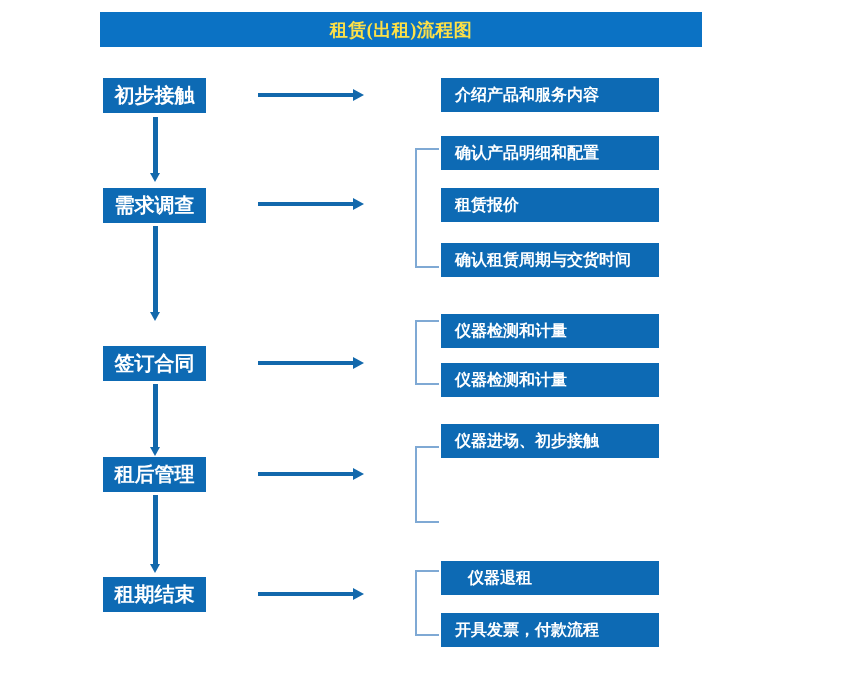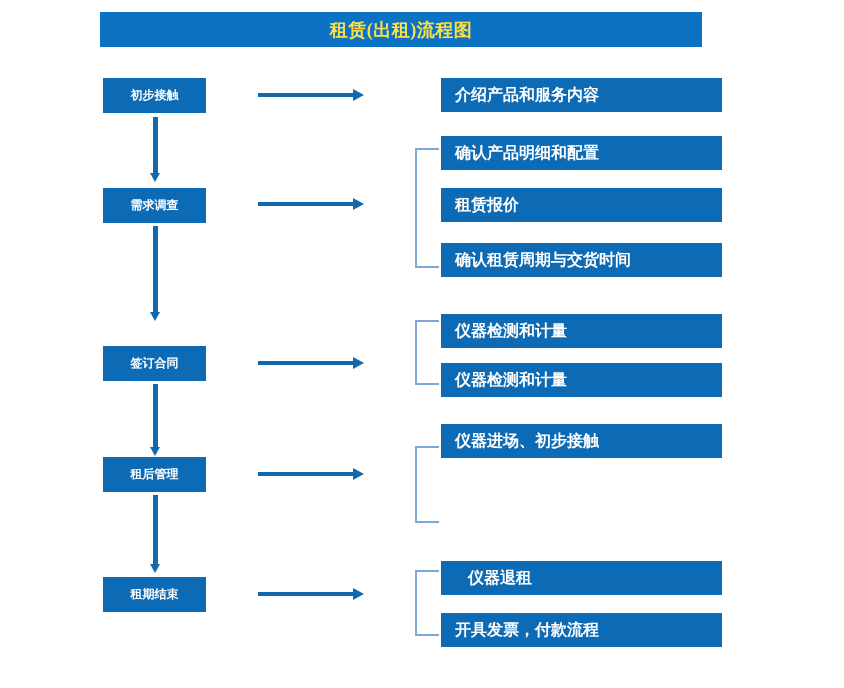--- a/index.html
+++ b/index.html
@@ -46,25 +46,25 @@
     display: flex;
     align-items: center;
     font-weight: bold;
     box-sizing: border-box;
   }
   .node.left {
     left: 103px;
     width: 103px;
     height: 35px;
     justify-content: center;
-    font-size: 12px;
+    font-size: 20px;
   }
   .node.right {
     left: 441px;
-    width: 281px;
+    width: 218px;
     height: 34px;
     justify-content: flex-start;
     padding-left: 14px;
     font-size: 16px;
   }
 
   
   .down-arrow {
     position: absolute;
     left: 150px;

